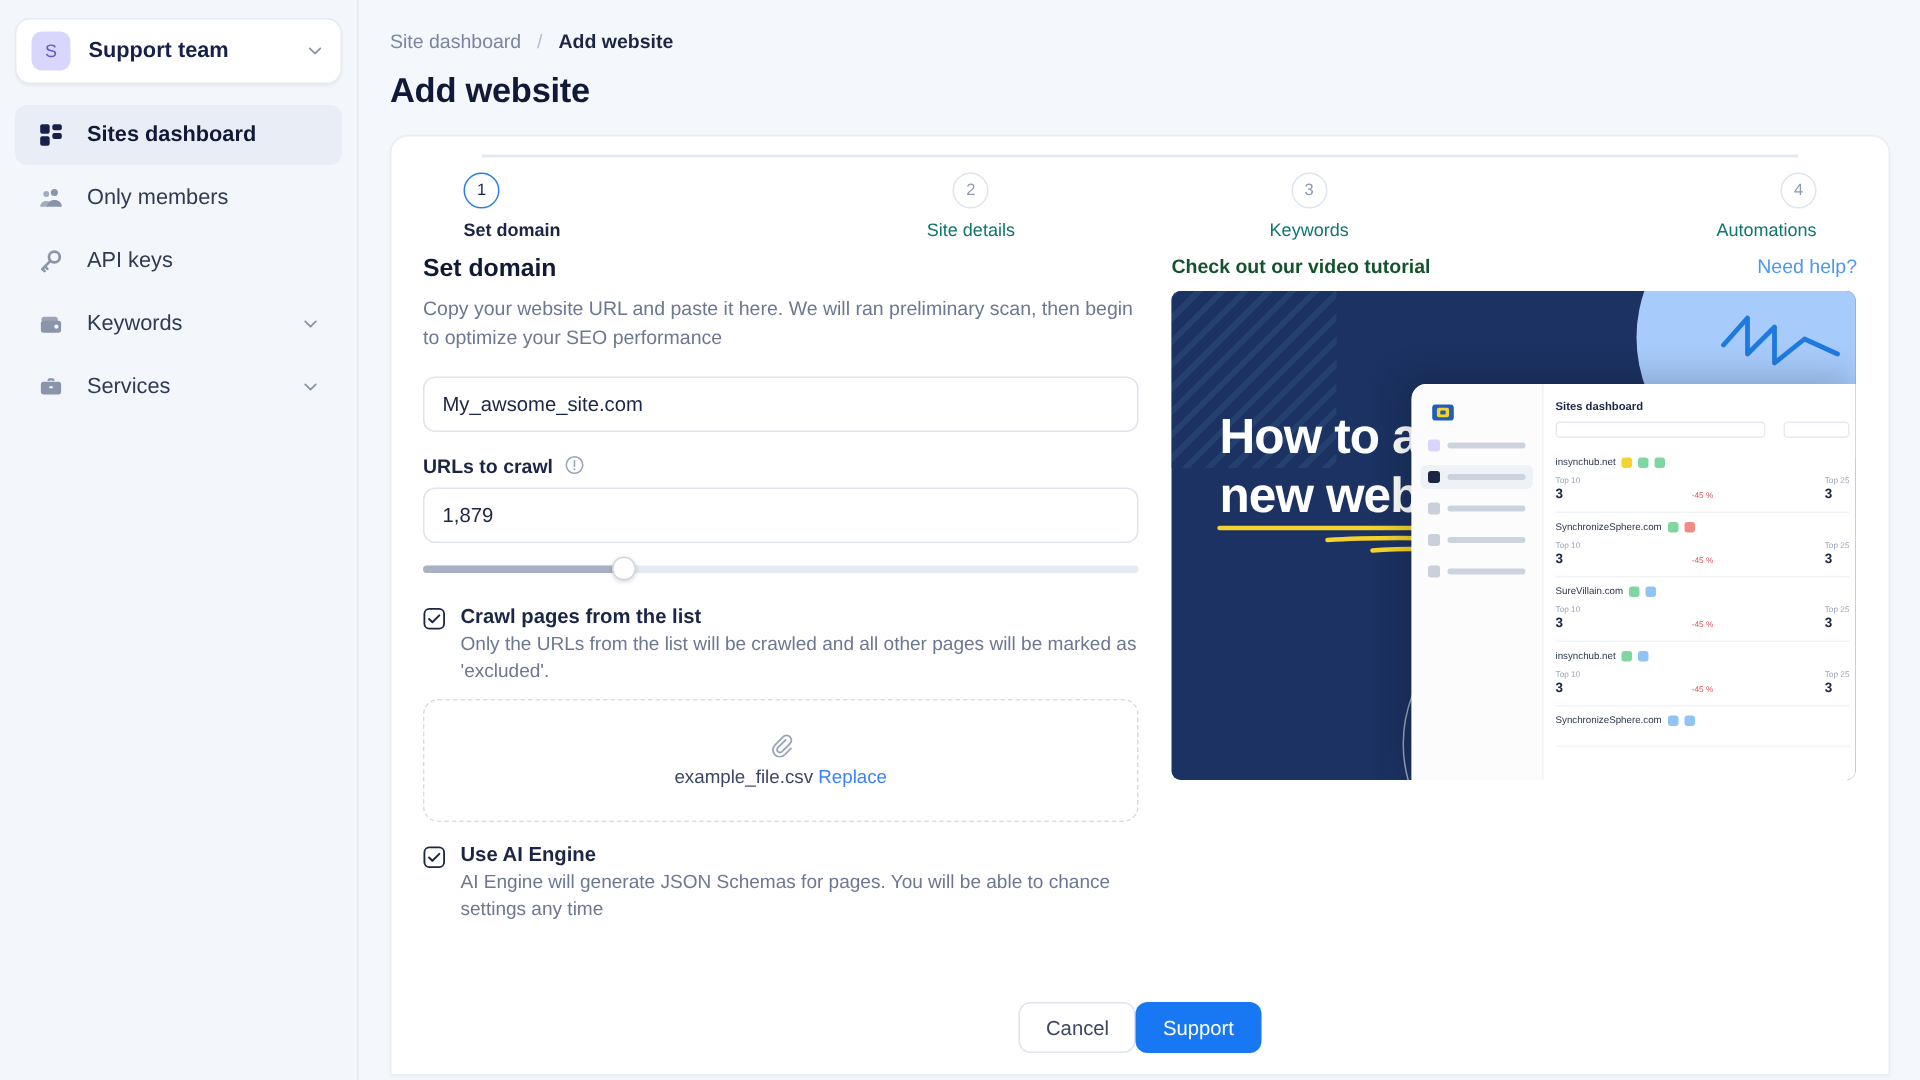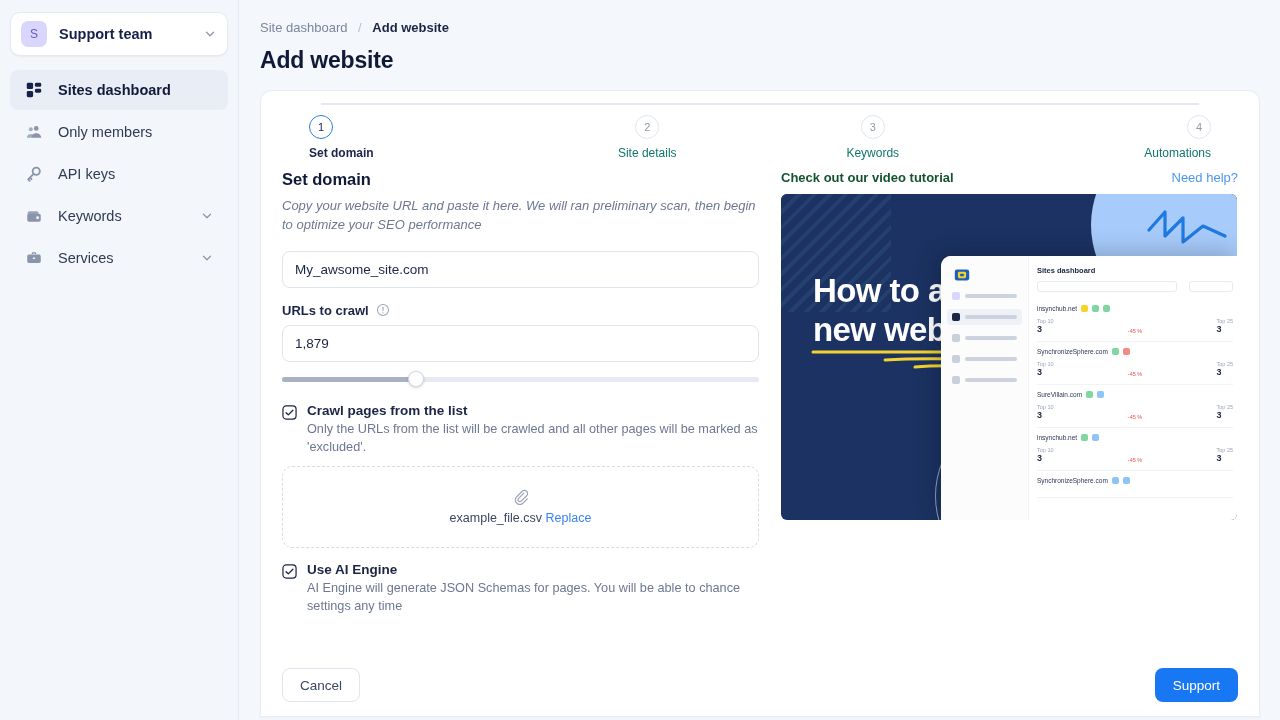--- a/index.html
+++ b/index.html
@@ -82,21 +82,21 @@
     position: absolute; top: 12px; left: 60px; right: 60px;
     height: 1.5px; background: #e4e9f2; z-index: 1;
   }
 
   
   .body { display: flex; padding: 10px 21px 0 21px; gap: 22px; }
   .col-left { width: 477px; flex-shrink: 0; }
   .col-right { flex: 1; }
 
   .sec-title { font-size: 16.5px; font-weight: 700; color: #101a38; margin-bottom: 8px; }
-  .sec-desc { font-size: 13px; color: #6c7892; line-height: 1.45; margin-bottom: 16px; font-style: italic; }
+  .sec-desc { font-size: 13px; color: #6c7892; line-height: 1.45; margin-bottom: 16px; }
 
   .field-label { font-size: 13px; font-weight: 700; color: #1b2545; margin-bottom: 7px; display:flex; align-items:center; gap:7px;}
   .info-ico { width: 14px; height: 14px; cursor: pointer; }
   .text-input {
     width: 100%; height: 37px; border: 1px solid #dfe4ee; border-radius: 8px;
     background: #fff; padding: 0 12px; font-size: 13.5px; color: #1b2545;
     font-family: "Liberation Sans", sans-serif; outline: none;
   }
   .field-block { margin-bottom: 15px; }
 
@@ -168,21 +168,21 @@
   .va-name { font-size: 6.5px; color: #2b3751; }
   .va-chip { width: 7px; height: 7px; border-radius: 2px; }
   .va-stats { display: flex; justify-content: space-between; align-items: flex-end; }
   .va-stat-lbl { font-size: 5.5px; color: #9aa4b8; }
   .va-stat-val { font-size: 9px; font-weight: 700; color: #1b2545; }
   .va-delta { font-size: 5.5px; color: #e05252; }
 
   
   .footer {
     position: absolute; left: 0; right: 0; bottom: 0; height: 62px;
-    display: flex; align-items: center; justify-content: space-between;
+    display: flex; align-items: center; justify-content: center;
     padding: 0 21px;
   }
   .btn-cancel {
     height: 34px; padding: 0 17px; border: 1px solid #dfe4ee; border-radius: 8px;
     background: #fff; font-size: 13.5px; color: #3b4763; cursor: pointer;
     font-family: "Liberation Sans", sans-serif;
   }
   .btn-continue {
     height: 34px; padding: 0 18px; border: none; border-radius: 8px;
     background: #1877f2; font-size: 13.5px; color: #fff; cursor: pointer;

